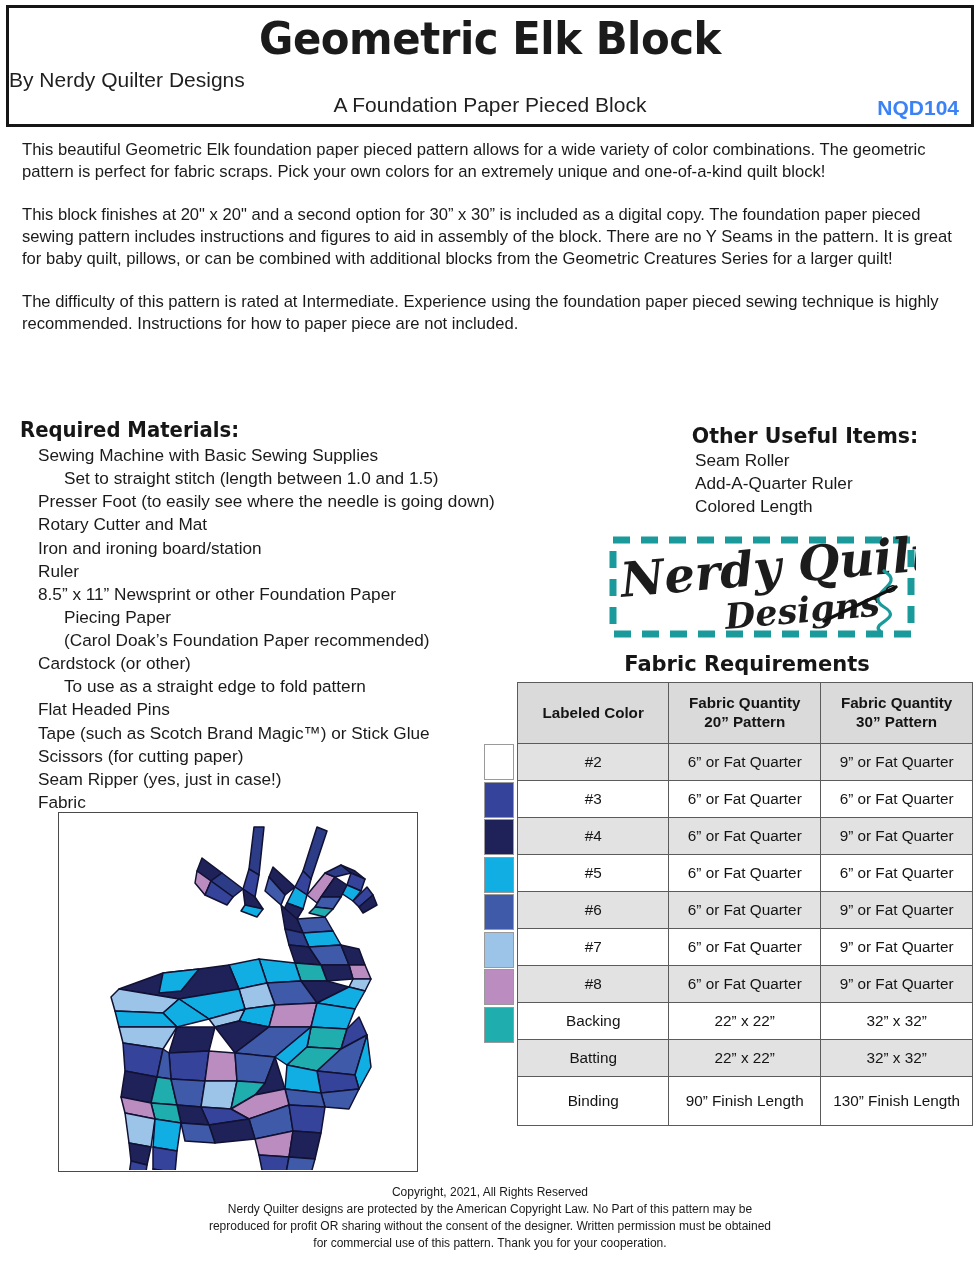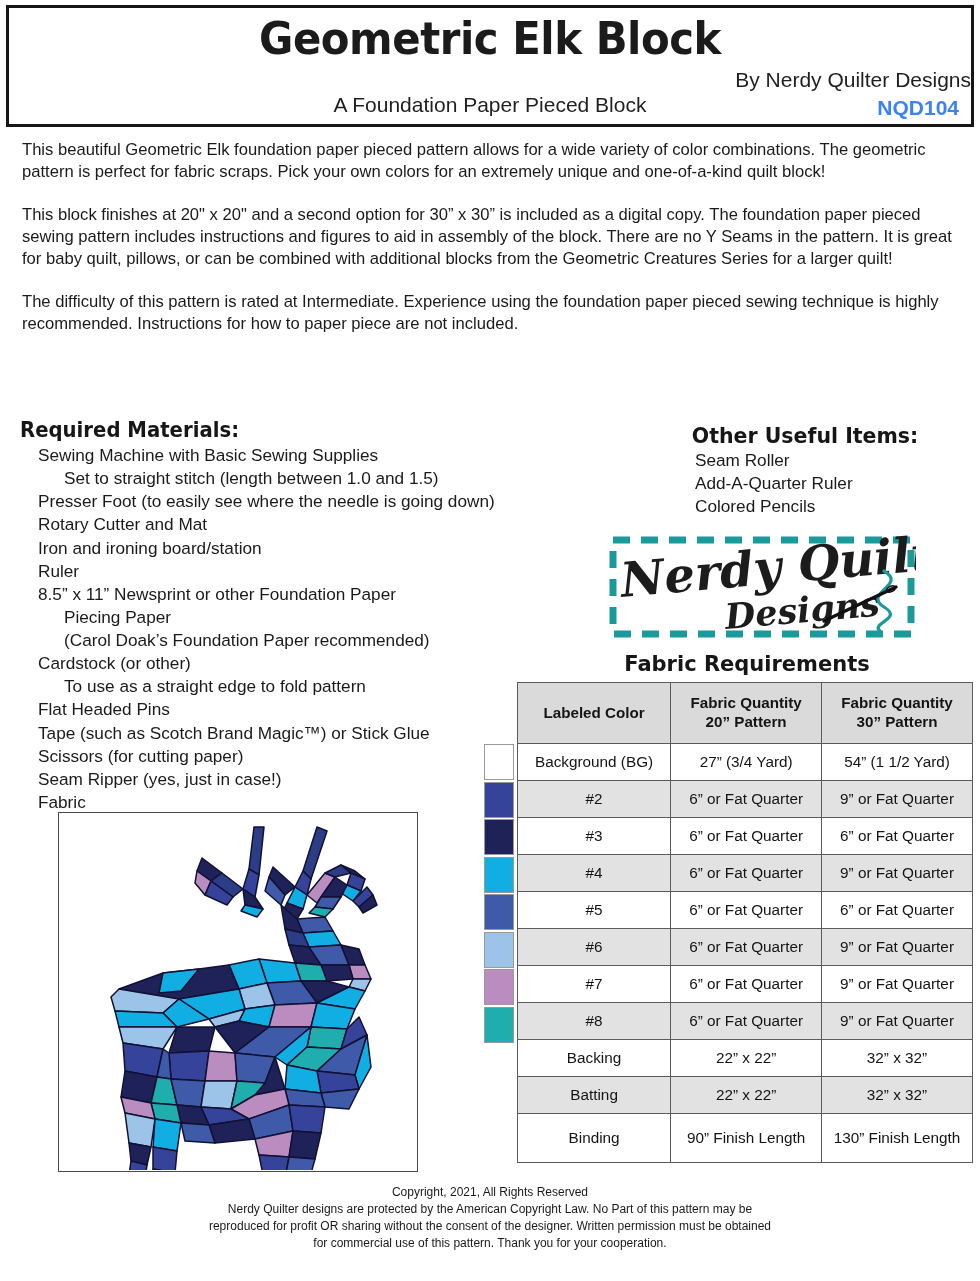--- a/index.html
+++ b/index.html
@@ -30,21 +30,21 @@
     font-family: "DejaVu Sans", sans-serif;
     font-weight: 700;
     font-size: 45px;
     letter-spacing: -0.5px;
     line-height: 1;
     margin-top: 8px;
     color: #1b1b1b;
     transform: scaleX(0.93);
   }
   .byline {
-    text-align: right;
+    text-align: left;
     font-size: 21px;
     margin-top: 7px;
     line-height: 1.18;
     color: #1f1f1f;
   }
   .subline {
     text-align: center;
     font-size: 21px;
     line-height: 1.18;
     color: #1f1f1f;
@@ -245,21 +245,21 @@
       <div class="ind1">Seam Ripper (yes, just in case!)</div>
       <div class="ind1">Fabric</div>
     </div>
 </div>
 
 <div class="useful">
   <div class="sec-head">Other Useful Items:</div>
   <div class="u-list" id="useful-list">
       <div>Seam Roller</div>
       <div>Add-A-Quarter Ruler</div>
-      <div>Colored Pencils</div>
+      <div>Colored Length</div>
     </div>
 </div>
 
 <div class="logo">
   <svg width="308" height="104" viewBox="0 0 308 104">
     <g stroke="#1a9a9a" stroke-width="7" fill="none" stroke-dasharray="17 11" stroke-linecap="butt">
       <rect x="5" y="5" width="298" height="94"></rect>
     </g>
     <text x="14" y="62" font-family="DejaVu Serif, serif" font-style="italic" font-weight="700" font-size="48" fill="#1c1c1c" transform="rotate(-5 14 62)">Nerdy Quilter</text>
     <text x="118" y="94" font-family="DejaVu Serif, serif" font-style="italic" font-weight="700" font-size="35" fill="#1c1c1c" transform="rotate(-5 118 94)">Designs</text>
@@ -290,25 +290,20 @@
         <span>Fabric Quantity</span><br>
         <span>20” Pattern</span>
       </th>
       <th class="col-c">
         <span>Fabric Quantity</span><br>
         <span>30” Pattern</span>
       </th>
     </tr>
   </thead>
   <tbody id="fab-body">
-      <tr>
-        <td>Background (BG)</td>
-        <td>27” (3/4 Yard)</td>
-        <td>54” (1 1/2 Yard)</td>
-      </tr>
       <tr class="alt">
         <td>#2</td>
         <td>6” or Fat Quarter</td>
         <td>9” or Fat Quarter</td>
       </tr>
       <tr>
         <td>#3</td>
         <td>6” or Fat Quarter</td>
         <td>6” or Fat Quarter</td>
       </tr>

